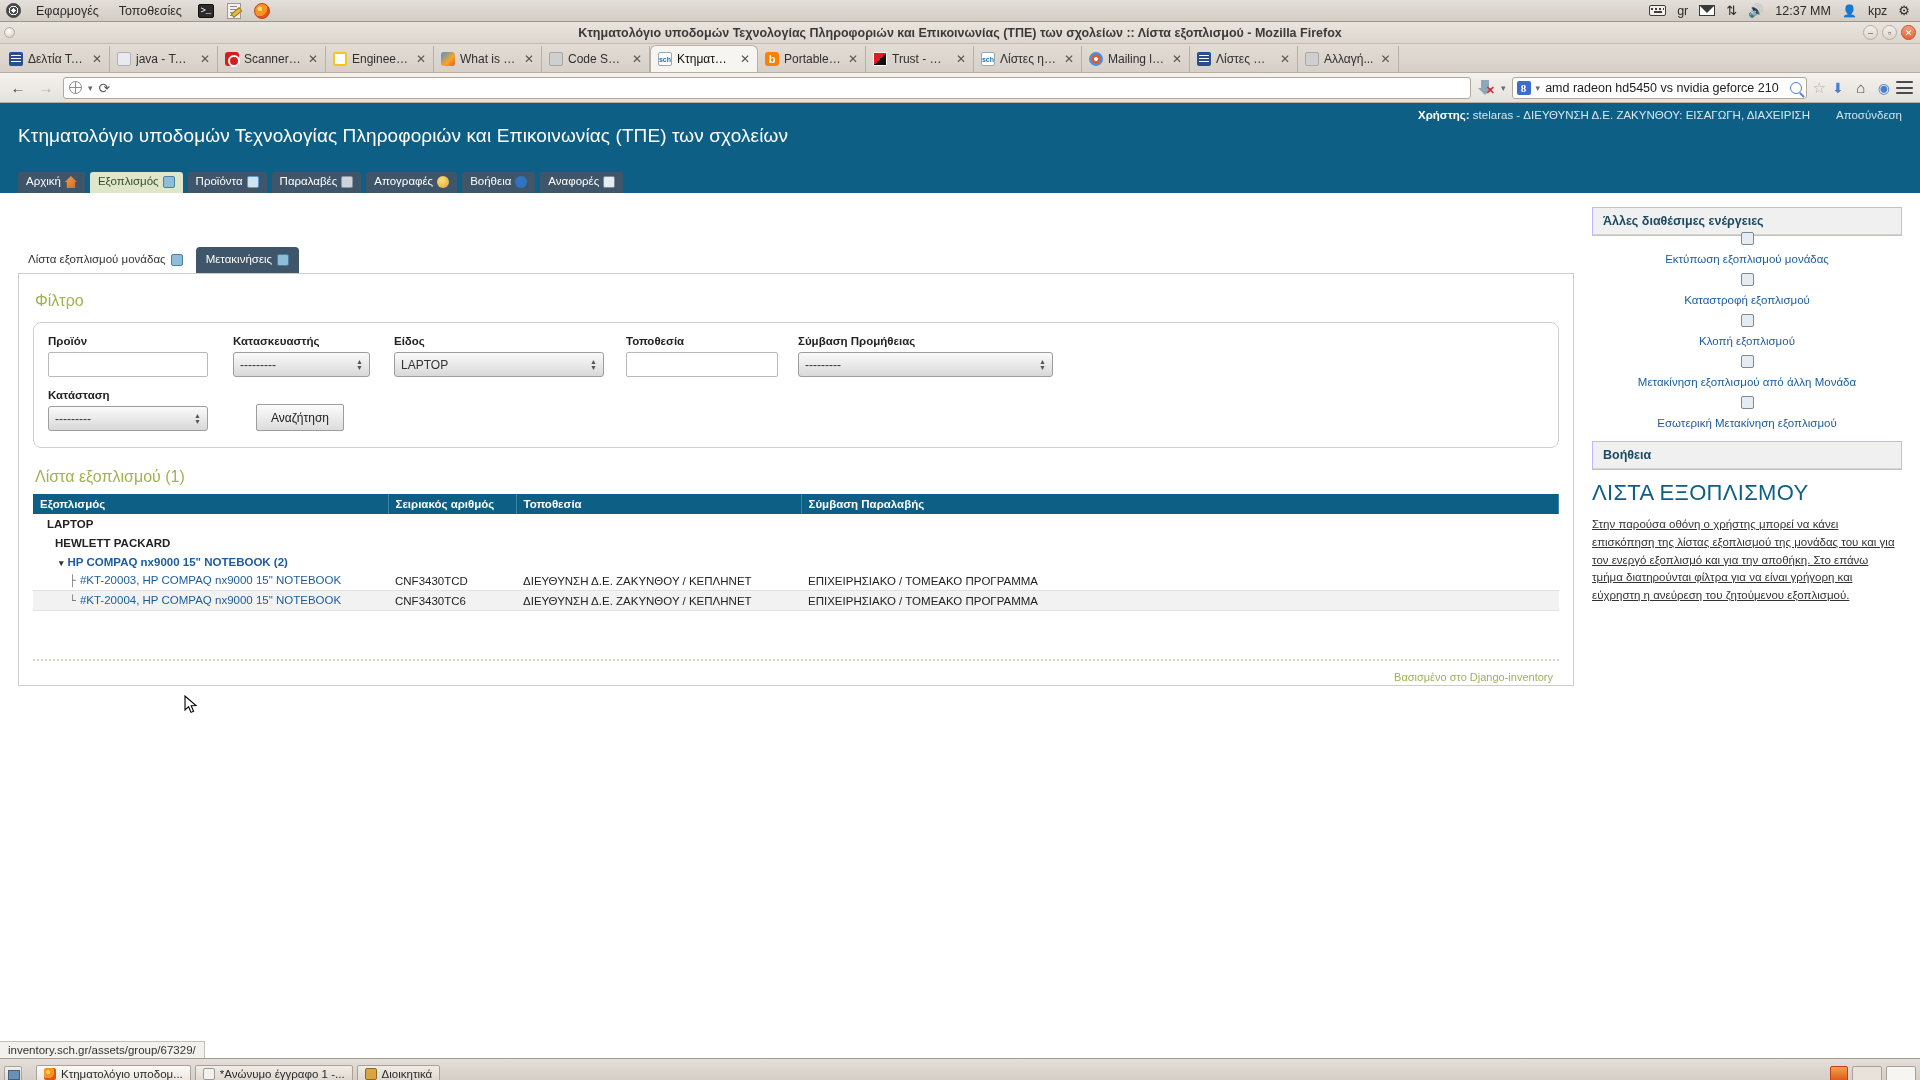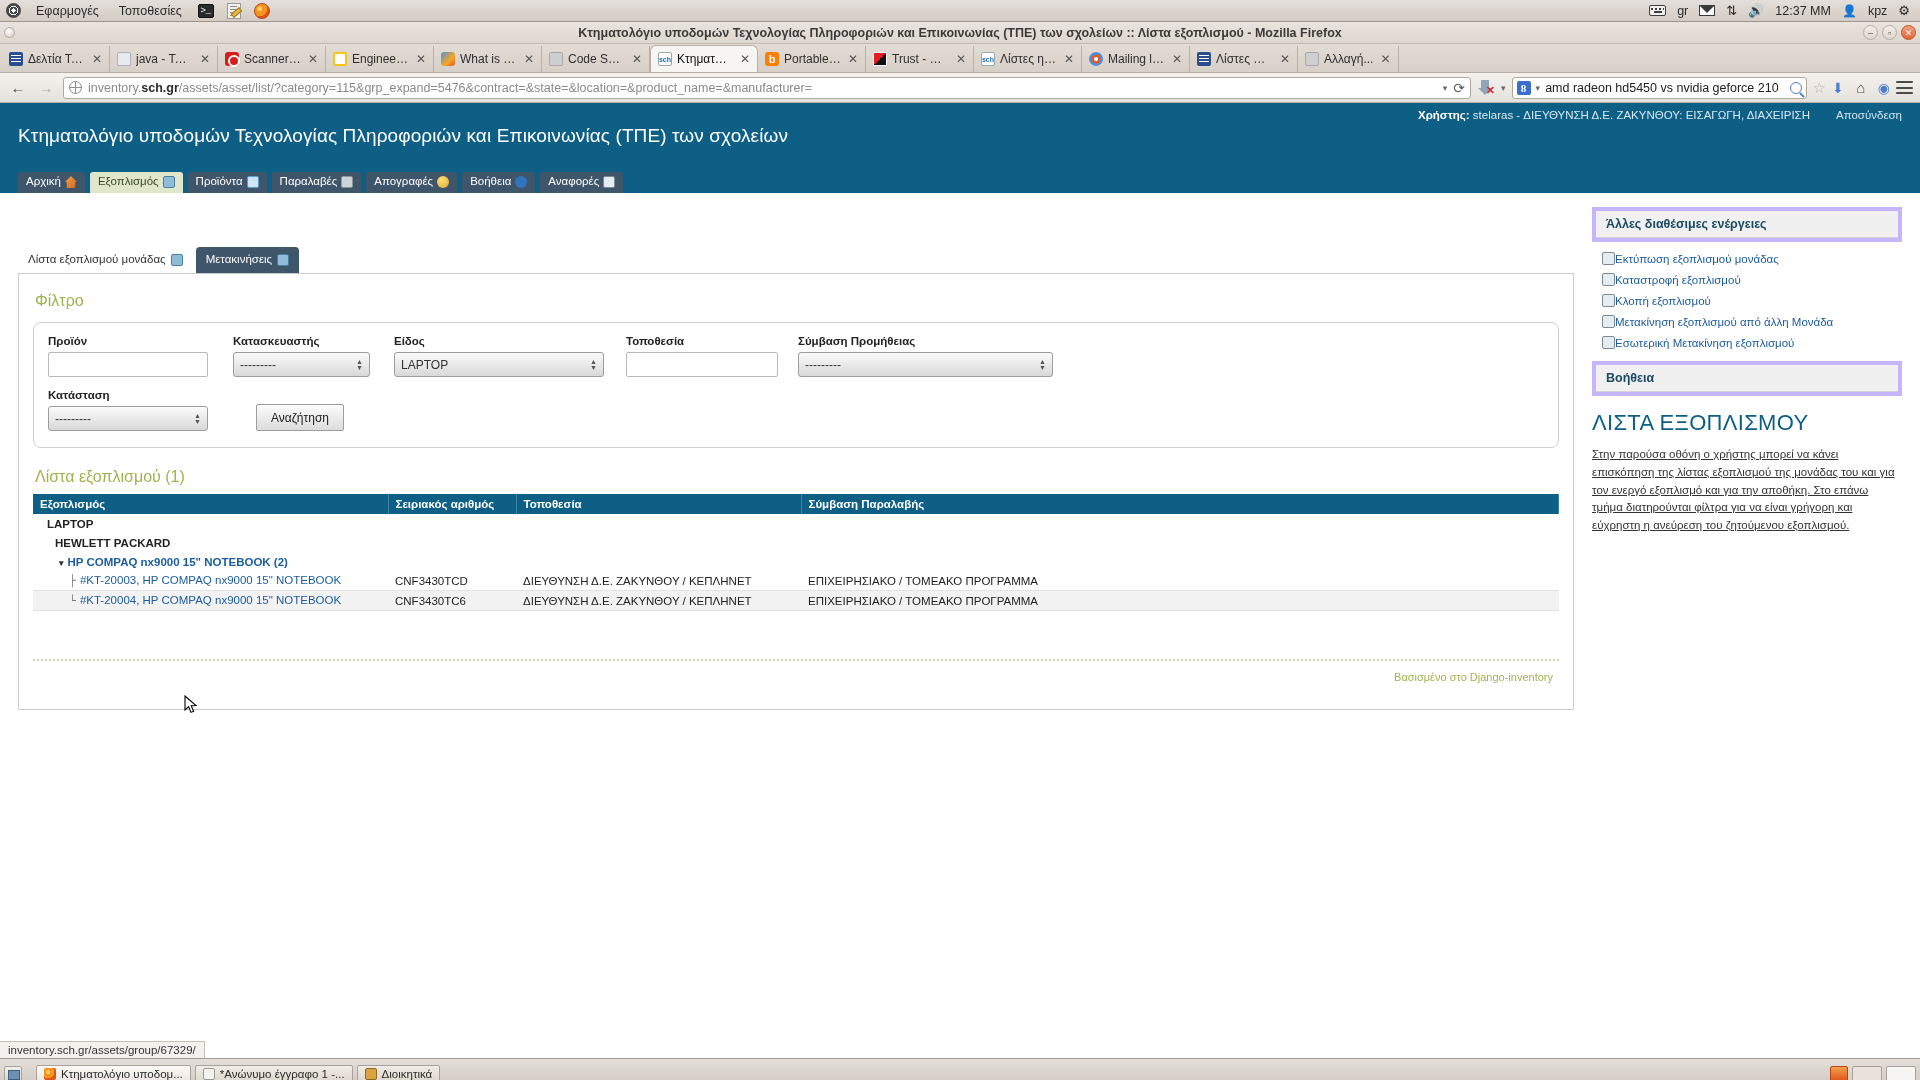--- a/index.html
+++ b/index.html
@@ -192,21 +192,21 @@
   .col-side{ width:310px; flex:0 0 310px; }
 
   
   .subtabs{ display:flex; align-items:flex-end; gap:3px; border-bottom:1px solid #ccc; margin-bottom:0;margin-top:40px;}
   .stab{
     font-size:11.5px; padding:7px 10px; display:flex;align-items:center;gap:5px;
     background:#fff; color:#333; border-radius:4px 4px 0 0; line-height:1;
   }
   .stab.sel{ background:#3f556a; color:#fff; }
   .panel-box{
-    border:1px solid #ccc; border-top:none; background:#fff; padding:16px 14px 26px 14px;
+    border:1px solid #ccc; border-top:none; background:#fff; padding:16px 14px 2px 14px;
     min-height:200px;
   }
   .filter-title{ color:#9fb34f; font-size:16px; margin:2px 0 12px 2px; }
   .filter-card{
     border:1px solid #cfcfcf; border-radius:8px; background:#fff; padding:12px 14px 16px 14px;
   }
   .frow{ display:flex; gap:0; align-items:flex-end; }
   .fgroup{ display:flex; flex-direction:column; gap:5px; }
   .flabel{ font-size:11.5px; color:#222; font-weight:bold; }
   .ftext{
@@ -235,25 +235,25 @@
   tr.alt td{ background:#f2f2f2; }
   .grp-link{ color:#1a5c9e; }
   .tree-t{ color:#7b7b7b; font-family:"Liberation Mono",monospace; padding-right:4px; }
   .caret{ color:#333; font-size:9px; margin-right:4px; }
   a.item{ color:#1a5c9e; text-decoration:none; }
 
   .dotted{ border-top:2px dotted #cfd8b8; margin:48px 0 10px 0; }
   .footer-note{ text-align:right; font-size:11px; color:#9fb34f; padding-right:6px;}
 
   
-  .side-box{ border:4px solid #c4b5fd; margin-bottom:14px; }
+  .side-box{ border:1px solid #c4b5fd; }
   .side-head{ background:#f0f0f0; border-bottom:1px solid #d4d4d4; padding:6px 10px;
     font-size:12.5px; font-weight:bold; color:#1b4a63; }
   .side-list{ padding:6px 8px 8px 8px; }
-  .side-item{ display:flex; align-items:center; gap:0; padding:4px 2px; font-size:11.5px; }
+  .side-item{ display:flex; align-items:center; gap:8px; padding:4px 2px; font-size:11.5px;flex-direction:column; }
   .side-item a{ color:#1a5c9e; text-decoration:none; }
   .sic{ width:13px;height:13px;flex:0 0 13px;border:1px solid #7b8a95;background:#e6edf2;border-radius:2px;}
   .help-title{ color:#0e5f86; font-size:22px; font-weight:normal; margin:10px 0 10px 0; letter-spacing:.3px;}
   .help-text{ font-size:11.5px; color:#333; line-height:1.55;text-decoration:underline; }
 
   
   .statusbar{
     position:absolute; left:0; bottom:0; background:#f3f1ee; border:1px solid #c6bfb6;
     border-left:none; border-bottom:none; font-size:11.5px; color:#333; padding:2px 8px;
   }
@@ -394,21 +394,20 @@
         <span class="tl">Αλλαγή...</span>
         <span class="tc">✕</span>
       </div>
     </div>
 
   <div class="navbar">
     <span class="nav-btn">←</span>
     <span class="nav-btn disabled">→</span>
     <div class="urlbar">
       <span class="globe"></span>
-      <span class="url-text"><span>inventory.</span><b>sch.gr</b><span>/assets/asset/list/?category=115&amp;grp_expand=5476&amp;contract=&amp;state=&amp;location=&amp;product_name=&amp;manufacturer=</span></span>
       <span class="url-caret">▾</span>
       <span class="reload">⟳</span>
     </div>
     <span class="dl-ico">
       <span class="dl-arrow"></span>
         <span class="dl-x">✕</span>
     </span>
     <span class="url-caret">▾</span>
     <div class="searchbar">
       <span class="g-ico">8</span>

